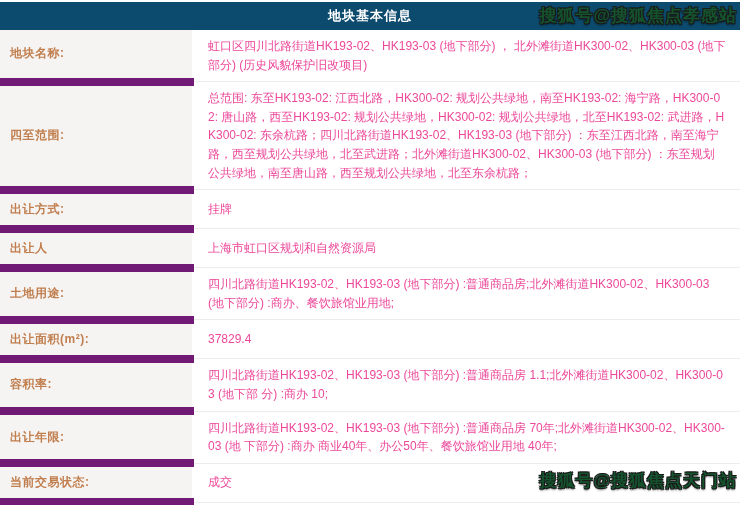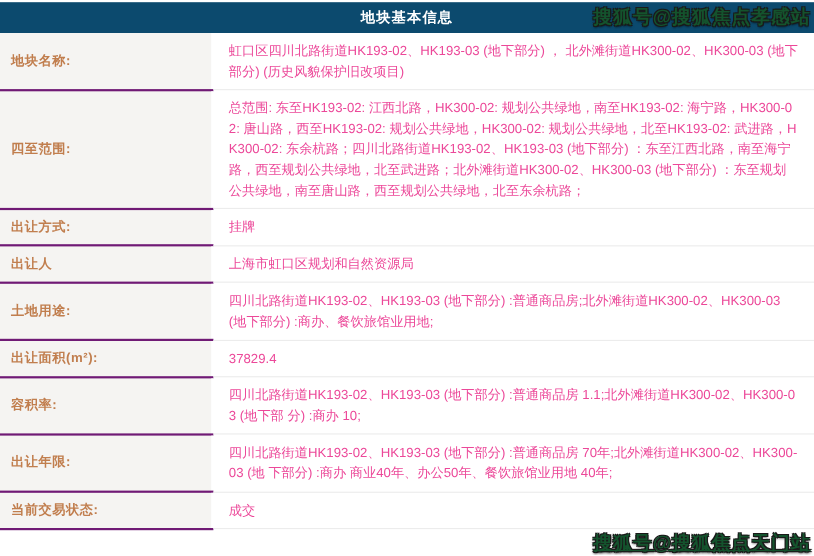--- a/index.html
+++ b/index.html
@@ -33,21 +33,21 @@
     table-layout: fixed;
   }
   td.cell-label {
     width: 172px;
     background: #f5f4f2;
     color: #c17e4e;
     font-size: 12px;
     font-weight: bold;
     padding: 7px 10px;
     vertical-align: middle;
-    border-bottom: 2px solid #701a75;
+    border-bottom: 8px solid #701a75;
     border-right: 2px solid #ffffff;
     letter-spacing: 0.5px;
   }
   td.cell-value {
     font-size: 12px;
     color: #ec4899;
     line-height: 1.55;
     padding: 7px 14px;
     vertical-align: middle;
     border-bottom: 1px solid #ececec;
@@ -63,21 +63,21 @@
     letter-spacing: 1px;
     white-space: nowrap;
     text-shadow:
       -1px -1px 0 #1a1a1a,
        1px -1px 0 #1a1a1a,
       -1px  1px 0 #1a1a1a,
        1px  1px 0 #1a1a1a,
        0 2px 2px rgba(0,0,0,0.55);
   }
   .watermark-top { top: 4px; }
-  .watermark-bottom { bottom: 0; text-decoration: underline; }
+  .watermark-bottom { bottom: 13px; }
 </style>
 </head>
 <body>
 
 <div class="page">
 
   <div class="header-bar">
     <span>地块基本信息</span>
   </div>
 

